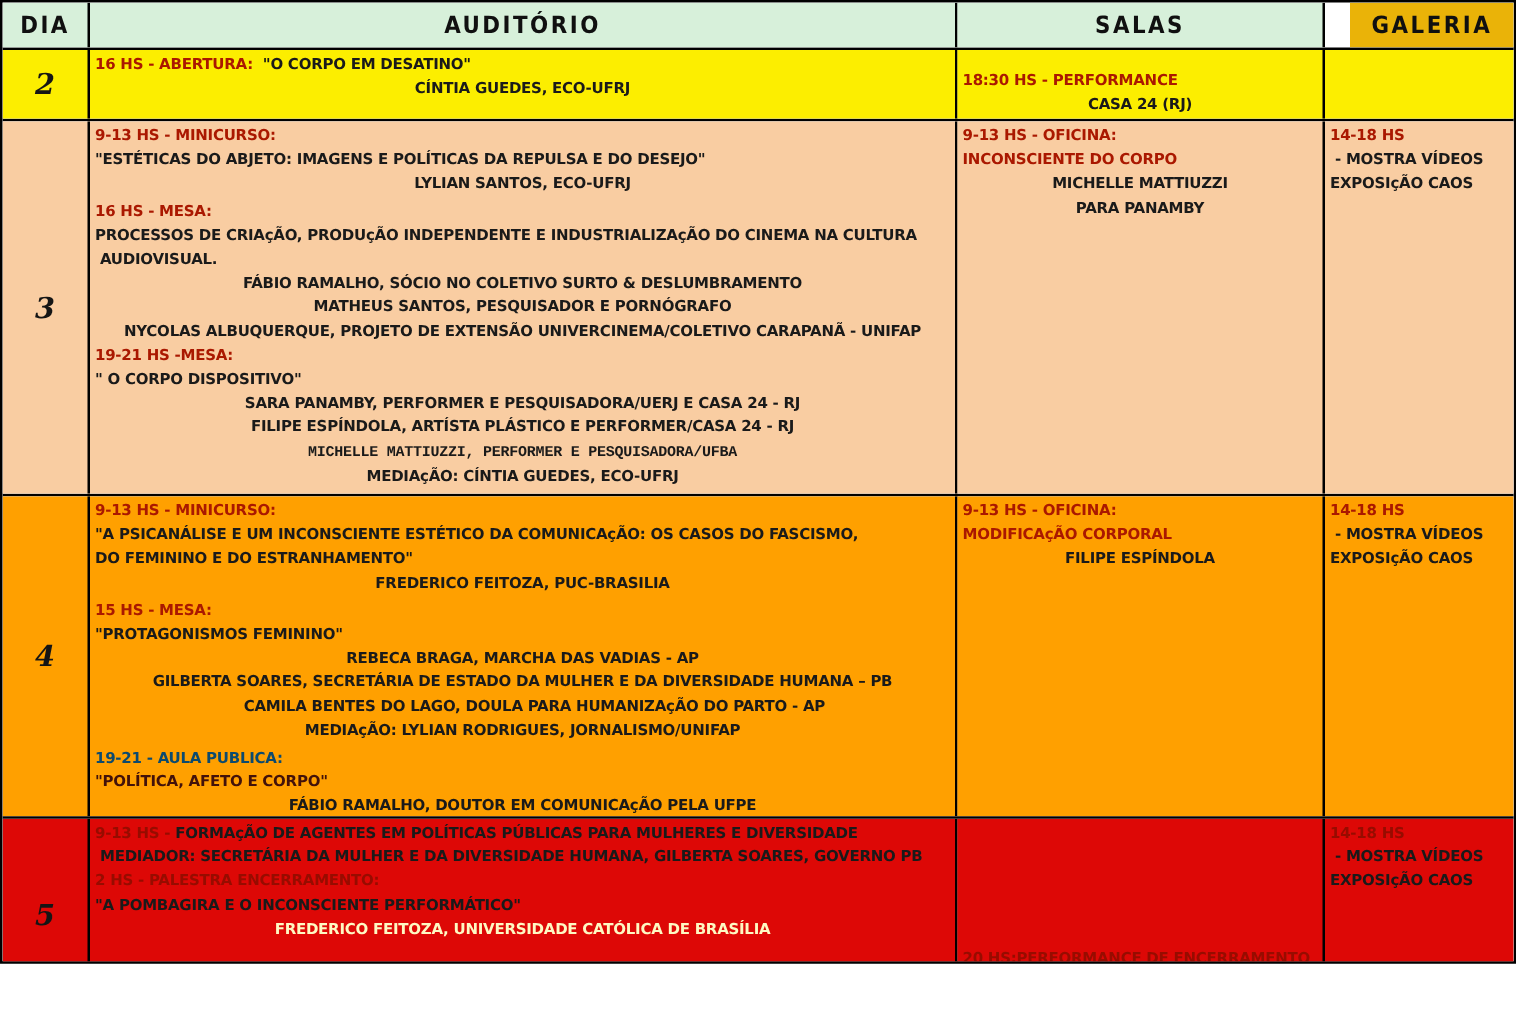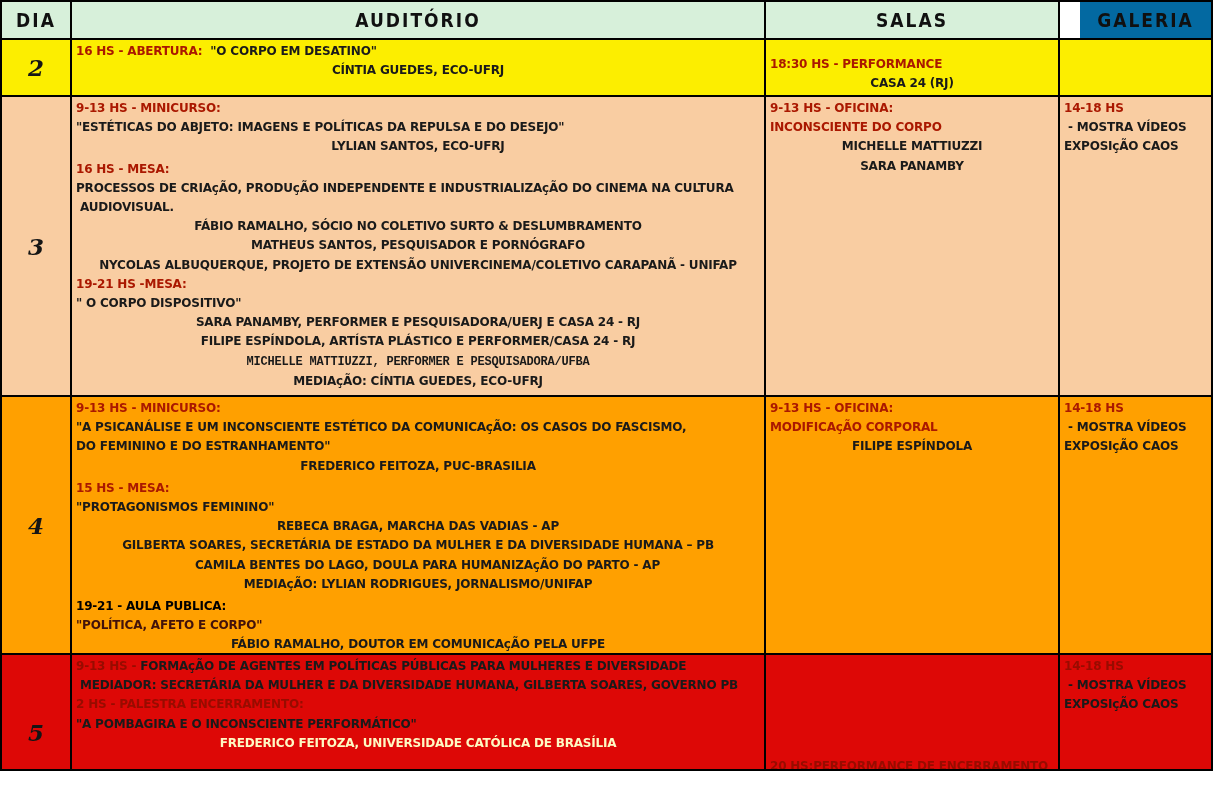--- a/index.html
+++ b/index.html
@@ -62,21 +62,21 @@
   .ln.center { text-align: center; }
 </style>
 </head>
 <body>
 
 <div class="table">
   <div class="row header-row">
     <div class="cell hcell" style="background: rgb(215, 240, 218);">DIA</div>
     <div class="cell hcell" style="background: rgb(215, 240, 218);">AUDITÓRIO</div>
     <div class="cell hcell" style="background: rgb(215, 240, 218);">SALAS</div>
-    <div class="cell hcell" style="background: #0369a1; margin-left: 20px;">GALERIA</div>
+    <div class="cell hcell" style="background: #eab308; margin-left: 20px;">GALERIA</div>
   </div>
   <div id="schedule-body">
       <div class="row" style="height: 57px;">
         <div class="cell day-cell" style="background: rgb(252, 238, 0);">
           <span class="day-num">2</span>
         </div>
         <div class="cell content-cell vtop" style="background: rgb(252, 238, 0);">
           <div class="ln"><span style="color: rgb(170, 24, 0);">16 HS - ABERTURA:</span><span style="color: rgb(26, 26, 26);">  "O CORPO EM DESATINO"</span></div>
           <div class="ln center"><span style="color: rgb(26, 26, 26);">CÍNTIA GUEDES, ECO-UFRJ</span></div>
         </div>
@@ -104,21 +104,21 @@
           <div class="ln"><span style="color: rgb(26, 26, 26);">" O CORPO DISPOSITIVO"</span></div>
           <div class="ln center"><span style="color: rgb(26, 26, 26);">SARA PANAMBY, PERFORMER E PESQUISADORA/UERJ E CASA 24 - RJ</span></div>
           <div class="ln center"><span style="color: rgb(26, 26, 26);">FILIPE ESPÍNDOLA, ARTÍSTA PLÁSTICO E PERFORMER/CASA 24 - RJ</span></div>
           <div class="ln center"><span style="color: rgb(26, 26, 26); font-family: Liberation Mono, monospace;">MICHELLE MATTIUZZI, PERFORMER E PESQUISADORA/UFBA</span></div>
           <div class="ln center"><span style="color: rgb(26, 26, 26);">MEDIAçÃO: CÍNTIA GUEDES, ECO-UFRJ</span></div>
         </div>
         <div class="cell content-cell vtop" style="background: rgb(249, 205, 162);">
           <div class="ln"><span style="color: rgb(170, 24, 0);">9-13 HS - OFICINA:</span></div>
           <div class="ln"><span style="color: rgb(170, 24, 0);">INCONSCIENTE DO CORPO</span></div>
           <div class="ln center"><span style="color: rgb(26, 26, 26);">MICHELLE MATTIUZZI</span></div>
-          <div class="ln center"><span style="color: rgb(26, 26, 26);">SARA PANAMBY</span></div>
+          <div class="ln center"><span style="color: rgb(26, 26, 26);">PARA PANAMBY</span></div>
         </div>
         <div class="cell content-cell vtop" style="background: rgb(249, 205, 162);">
           <div class="ln"><span style="color: rgb(170, 24, 0);">14-18 HS</span></div>
           <div class="ln"><span style="color: rgb(26, 26, 26);"> - MOSTRA VÍDEOS</span></div>
           <div class="ln"><span style="color: rgb(26, 26, 26);">EXPOSIçÃO CAOS</span></div>
         </div>
       </div>
       <div class="row" style="height: 258px;">
         <div class="cell day-cell" style="background: rgb(255, 160, 0);">
           <span class="day-num">4</span>
@@ -127,21 +127,21 @@
           <div class="ln"><span style="color: rgb(170, 24, 0);">9-13 HS - MINICURSO:</span></div>
           <div class="ln"><span style="color: rgb(26, 26, 26);">"A PSICANÁLISE E UM INCONSCIENTE ESTÉTICO DA COMUNICAçÃO: OS CASOS DO FASCISMO,</span></div>
           <div class="ln"><span style="color: rgb(26, 26, 26);">DO FEMININO E DO ESTRANHAMENTO"</span></div>
           <div class="ln center"><span style="color: rgb(26, 26, 26);">FREDERICO FEITOZA, PUC-BRASILIA</span></div>
           <div class="ln" style="margin-top: 3px;"><span style="color: rgb(170, 24, 0);">15 HS - MESA:</span></div>
           <div class="ln"><span style="color: rgb(26, 26, 26);">"PROTAGONISMOS FEMININO"</span></div>
           <div class="ln center"><span style="color: rgb(26, 26, 26);">REBECA BRAGA, MARCHA DAS VADIAS - AP</span></div>
           <div class="ln center"><span style="color: rgb(26, 26, 26);">GILBERTA SOARES, SECRETÁRIA DE ESTADO DA MULHER E DA DIVERSIDADE HUMANA – PB</span></div>
           <div class="ln center"><span style="color: rgb(26, 26, 26); margin-left: 19px;">CAMILA BENTES DO LAGO, DOULA PARA HUMANIZAçÃO DO PARTO - AP</span></div>
           <div class="ln center"><span style="color: rgb(26, 26, 26);">MEDIAçÃO: LYLIAN RODRIGUES, JORNALISMO/UNIFAP</span></div>
-          <div class="ln" style="margin-top: 3px;"><span style="color: #000000;">19-21 - AULA PUBLICA:</span></div>
+          <div class="ln" style="margin-top: 3px;"><span style="color: #0c4a6e;">19-21 - AULA PUBLICA:</span></div>
           <div class="ln"><span style="color: rgb(67, 18, 10);">"POLÍTICA, AFETO E CORPO"</span></div>
           <div class="ln center"><span style="color: rgb(26, 26, 26);">FÁBIO RAMALHO, DOUTOR EM COMUNICAçÃO PELA UFPE</span></div>
         </div>
         <div class="cell content-cell vtop" style="background: rgb(255, 160, 0);">
           <div class="ln"><span style="color: rgb(170, 24, 0);">9-13 HS - OFICINA:</span></div>
           <div class="ln"><span style="color: rgb(170, 24, 0);">MODIFICAçÃO CORPORAL</span></div>
           <div class="ln center"><span style="color: rgb(26, 26, 26);">FILIPE ESPÍNDOLA</span></div>
         </div>
         <div class="cell content-cell vtop" style="background: rgb(255, 160, 0);">
           <div class="ln"><span style="color: rgb(170, 24, 0);">14-18 HS</span></div>

